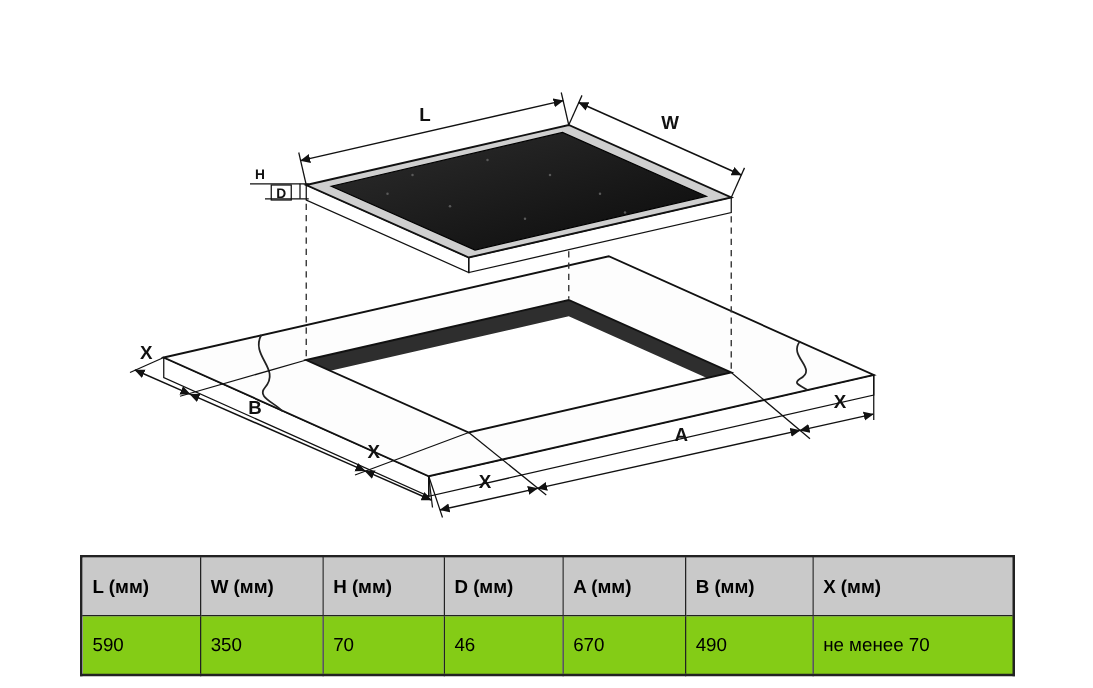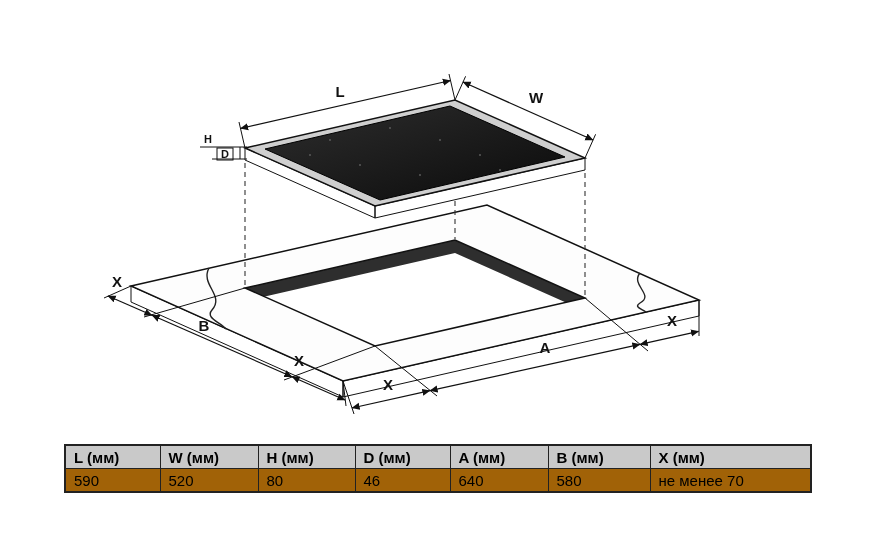--- a/index.html
+++ b/index.html
@@ -9,25 +9,25 @@
   svg text{font-family:"Liberation Sans",sans-serif;font-weight:bold;fill:#111;}
   .dim15{font-size:15px;}
   .dim11{font-size:11px;}
   .thin{stroke:#111;stroke-width:1;fill:none;}
   .dimline{stroke:#111;stroke-width:1.2;fill:none;}
   .outline{stroke:#111;stroke-width:1.5;}
   .dashedline{stroke:#333;stroke-width:1.1;stroke-dasharray:5 4;fill:none;}
   .wavy{stroke:#222;stroke-width:1.4;fill:none;}
   #tablewrap{position:absolute;left:64px;top:444px;width:748px;}
   table.spec{border-collapse:collapse;table-layout:fixed;width:746px;}
-  table.spec th,table.spec td{border:1px solid #222;padding:0 8px;font-size:15px;
+  table.spec th,table.spec td{border:1px solid #222;padding:12px 8px;font-size:15px;
         text-align:left;height:22px;overflow:hidden;white-space:nowrap;margin-left:21px;}
   table.spec{border:2px solid #222;}
   table.spec th{background:#c9c9c9;font-weight:bold;}
-  table.spec td{background:#a16207;font-weight:normal;}
+  table.spec td{background:#84cc16;font-weight:normal;}
 </style>
 </head>
 <body>
 
 <div id="page">
 
   <svg id="diagram" width="874" height="440" viewBox="0 0 874 440">
     <defs>
       <marker id="arrow" viewBox="0 0 10 10" refX="8.5" refY="5" markerWidth="9" markerHeight="9" markerUnits="userSpaceOnUse" orient="auto-start-reverse">
         <path d="M0,1 L9,5 L0,9 z" fill="#111"></path>
@@ -161,24 +161,24 @@
           <th>H (мм)</th>
           <th>D (мм)</th>
           <th>A (мм)</th>
           <th>B (мм)</th>
           <th>X (мм)</th>
         </tr>
       </thead>
       <tbody>
         <tr>
           <td>590</td>
-          <td>520</td>
-          <td>80</td>
+          <td>350</td>
+          <td>70</td>
           <td>46</td>
-          <td>640</td>
-          <td>580</td>
+          <td>670</td>
+          <td>490</td>
           <td>не менее 70</td>
         </tr>
       </tbody>
     </table>
   </div>
 
 </div>
 
 </body></html>

